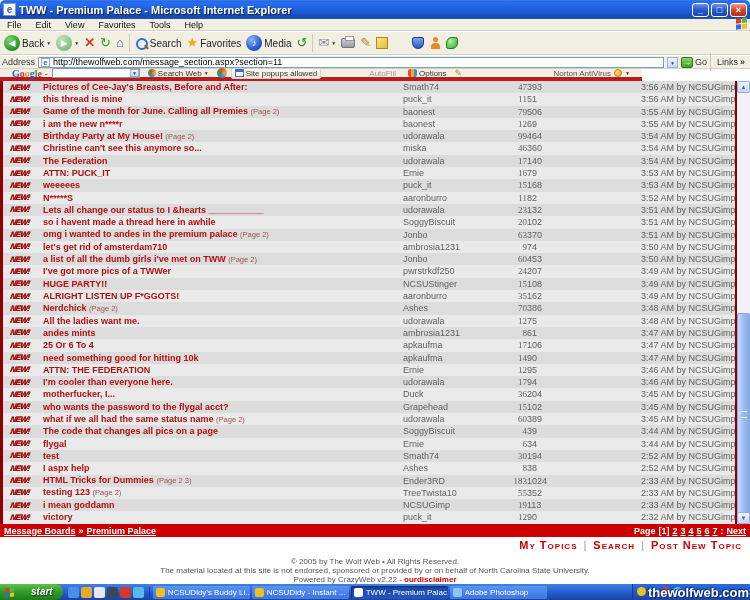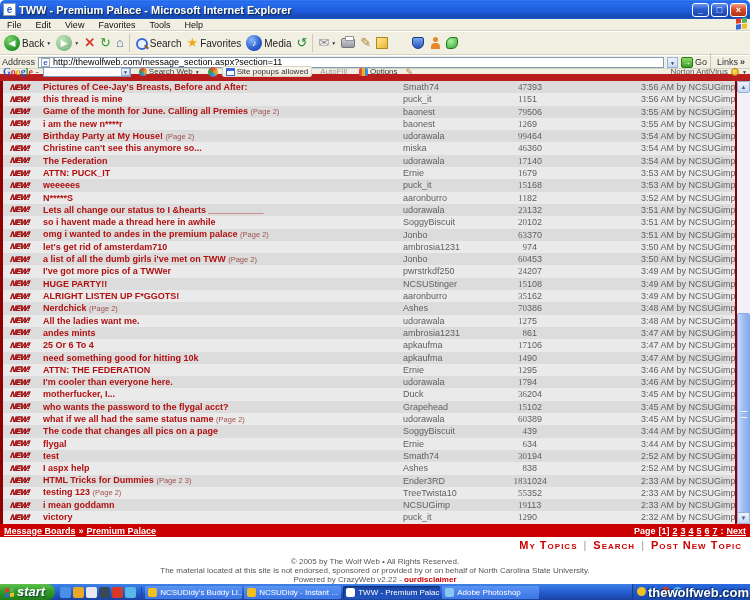--- a/index.html
+++ b/index.html
@@ -66,30 +66,30 @@
   .addr-page-icon { width:9px; height:9px; background:#fff; border:1px solid #9ab; color:#2a62d8;
     font-weight:bold; font-size:8px; line-height:8px; text-align:center; }
   .addr-drop { width:11px; height:11px; background:linear-gradient(180deg,#eef4ff,#c8d8f4); border:1px solid #9ab0d8;
     font-size:5px; text-align:center; line-height:10px; color:#345; }
   .go-btn { display:flex; align-items:center; gap:2px; }
   .go-ico { width:12px; height:11px; background:linear-gradient(180deg,#8fd868,#3aa028); border:1px solid #287818;
     border-radius:2px; color:#fff; font-size:8px; line-height:10px; text-align:center; font-weight:bold; }
   .links-lbl { display:flex; align-items:center; gap:2px; padding:0 3px; }
 
   
-  .googlebar { position:absolute; top:69px; left:0; width:750px; height:12px; background:#f1efe2;
-    border-bottom:7px solid #b91c1c; display:flex; align-items:center; font-size:8px; color:#333; padding:0 3px; gap:4px; }
+  .googlebar { position:absolute; top:69px; left:0; width:642px; height:12px; background:#f1efe2;
+    border-bottom:4px solid #b91c1c; display:flex; align-items:center; font-size:8px; color:#333; padding:0 12px; gap:4px; }
   .glogo { font-weight:bold; font-size:10px; font-family:"Liberation Serif",serif; letter-spacing:0; }
   .glogo .c1{color:#2a58c8}.glogo .c2{color:#d43030}.glogo .c3{color:#e8a018}.glogo .c4{color:#2a58c8}.glogo .c5{color:#28a028}.glogo .c6{color:#d43030}
   .gsearch { width:88px; height:10px; background:#fff; border:1px solid #7f9db9; display:flex; justify-content:flex-end; align-items:center; }
   .gsearch .addr-drop{ height:8px; width:9px; line-height:7px; }
   .gbtn { display:flex; align-items:center; gap:2px; padding:0 3px; height:11px; border:1px solid #d8d4c4;
     background:linear-gradient(180deg,#fbfaf4,#ece8d8); border-radius:2px; white-space:nowrap; }
   .gbtn.flat { border-color:transparent; background:none; }
-  .gbtn.disabled { color:#9a9a9a; }
+  .gbtn.disabled { color:#9a9a9a;margin-left:40px; }
   .dot { display:inline-block; width:8px; height:8px; border-radius:50%; }
   .swirl { background:conic-gradient(#e84a3a,#f0b020,#3a8ae0,#28a048,#e84a3a); }
   .popico { width:9px; height:8px; background:#fff; border:1px solid #3a6ad8; box-shadow:inset 0 2px #3a6ad8; }
   .optico { background:linear-gradient(90deg,#e84a3a 33%,#f0b020 33% 66%,#3a8ae0 66%); border-radius:2px; width:9px; height:8px; }
   .pencil { color:#b08030; font-size:9px; }
   .norton { margin-left:auto; display:flex; align-items:center; gap:3px; color:#555; }
   .norton .dot { background:radial-gradient(circle at 35% 30%,#ffe060,#e8a818); border:1px solid #b88810; }
 
   
   .content { position:absolute; top:81px; left:0; width:737px; height:443px; background:#fff;
@@ -134,21 +134,21 @@
 
   
   .footer { position:absolute; top:557px; left:0; width:750px; text-align:center; font-size:8px; color:#555; line-height:9px; }
   .footer .disc { color:#cc0000; font-weight:bold; }
 
   
   .taskbar { position:absolute; top:584px; left:0; width:750px; height:16px;
     background:linear-gradient(180deg,#3f81e4 0%,#2a66d8 40%,#2258c8 60%,#1a42a0 100%); display:flex; align-items:center; }
   .start { height:16px; padding:0 10px 0 5px; border-radius:0 8px 8px 0;
     background:linear-gradient(180deg,#5fc04a,#2f9e28 45%,#1f7e18); color:#fff; font-weight:bold; font-style:italic;
-    font-size:13px; line-height:16px; display:flex; align-items:center; gap:3px; text-shadow:1px 1px 1px #143; }
+    font-size:10px; line-height:16px; display:flex; align-items:center; gap:17px; text-shadow:1px 1px 1px #143; }
   .start .flag { width:9px; height:9px; } .start .flag i { width:4px; height:4px; }
   .start .flag i:nth-child(2){left:5px}.start .flag i:nth-child(3){top:5px}.start .flag i:nth-child(4){left:5px;top:5px}
   .qlaunch { display:flex; gap:2px; padding:0 5px; align-items:center; border-right:1px solid #1a42a0; }
   .ql { width:11px; height:11px; border-radius:2px; }
   .tbtns { display:flex; gap:2px; padding:0 3px; flex:1; }
   .tbtn { width:97px; height:13px; border-radius:2px; background:linear-gradient(180deg,#5a93f4,#3a74e4);
     box-shadow:inset 0 0 1px #8ab; color:#fff; font-size:8px; line-height:13px; display:flex; align-items:center;
     gap:3px; padding:0 3px; white-space:nowrap; overflow:hidden; }
   .tbtn.active { background:linear-gradient(180deg,#1a46a8,#2356c0); box-shadow:inset 1px 1px 2px #102a66; }
   .tbtn .ti { width:9px; height:9px; flex:none; border-radius:2px; }

